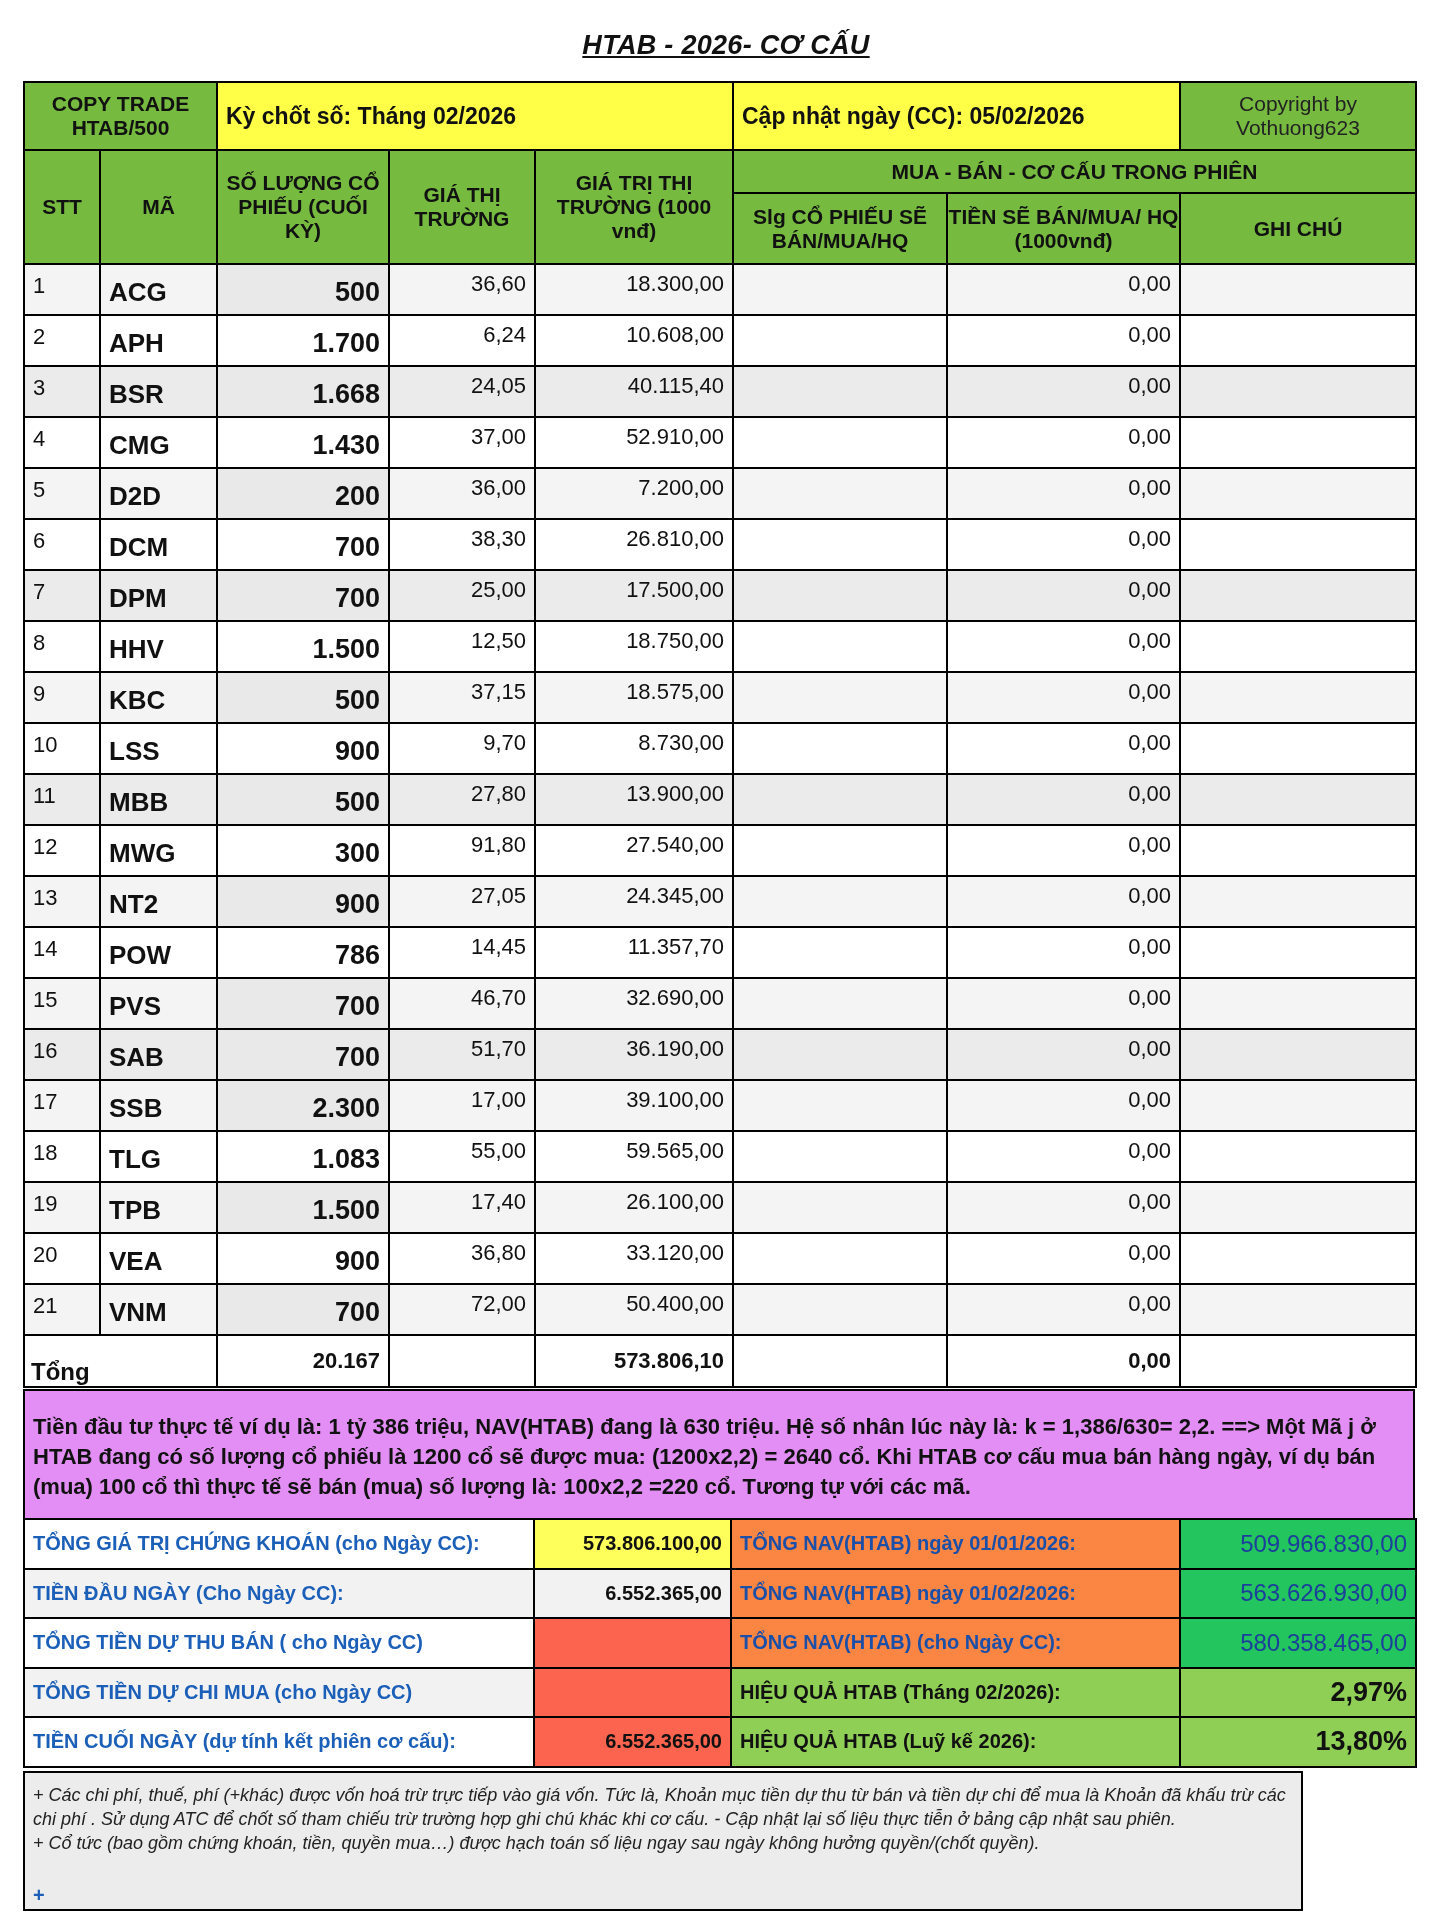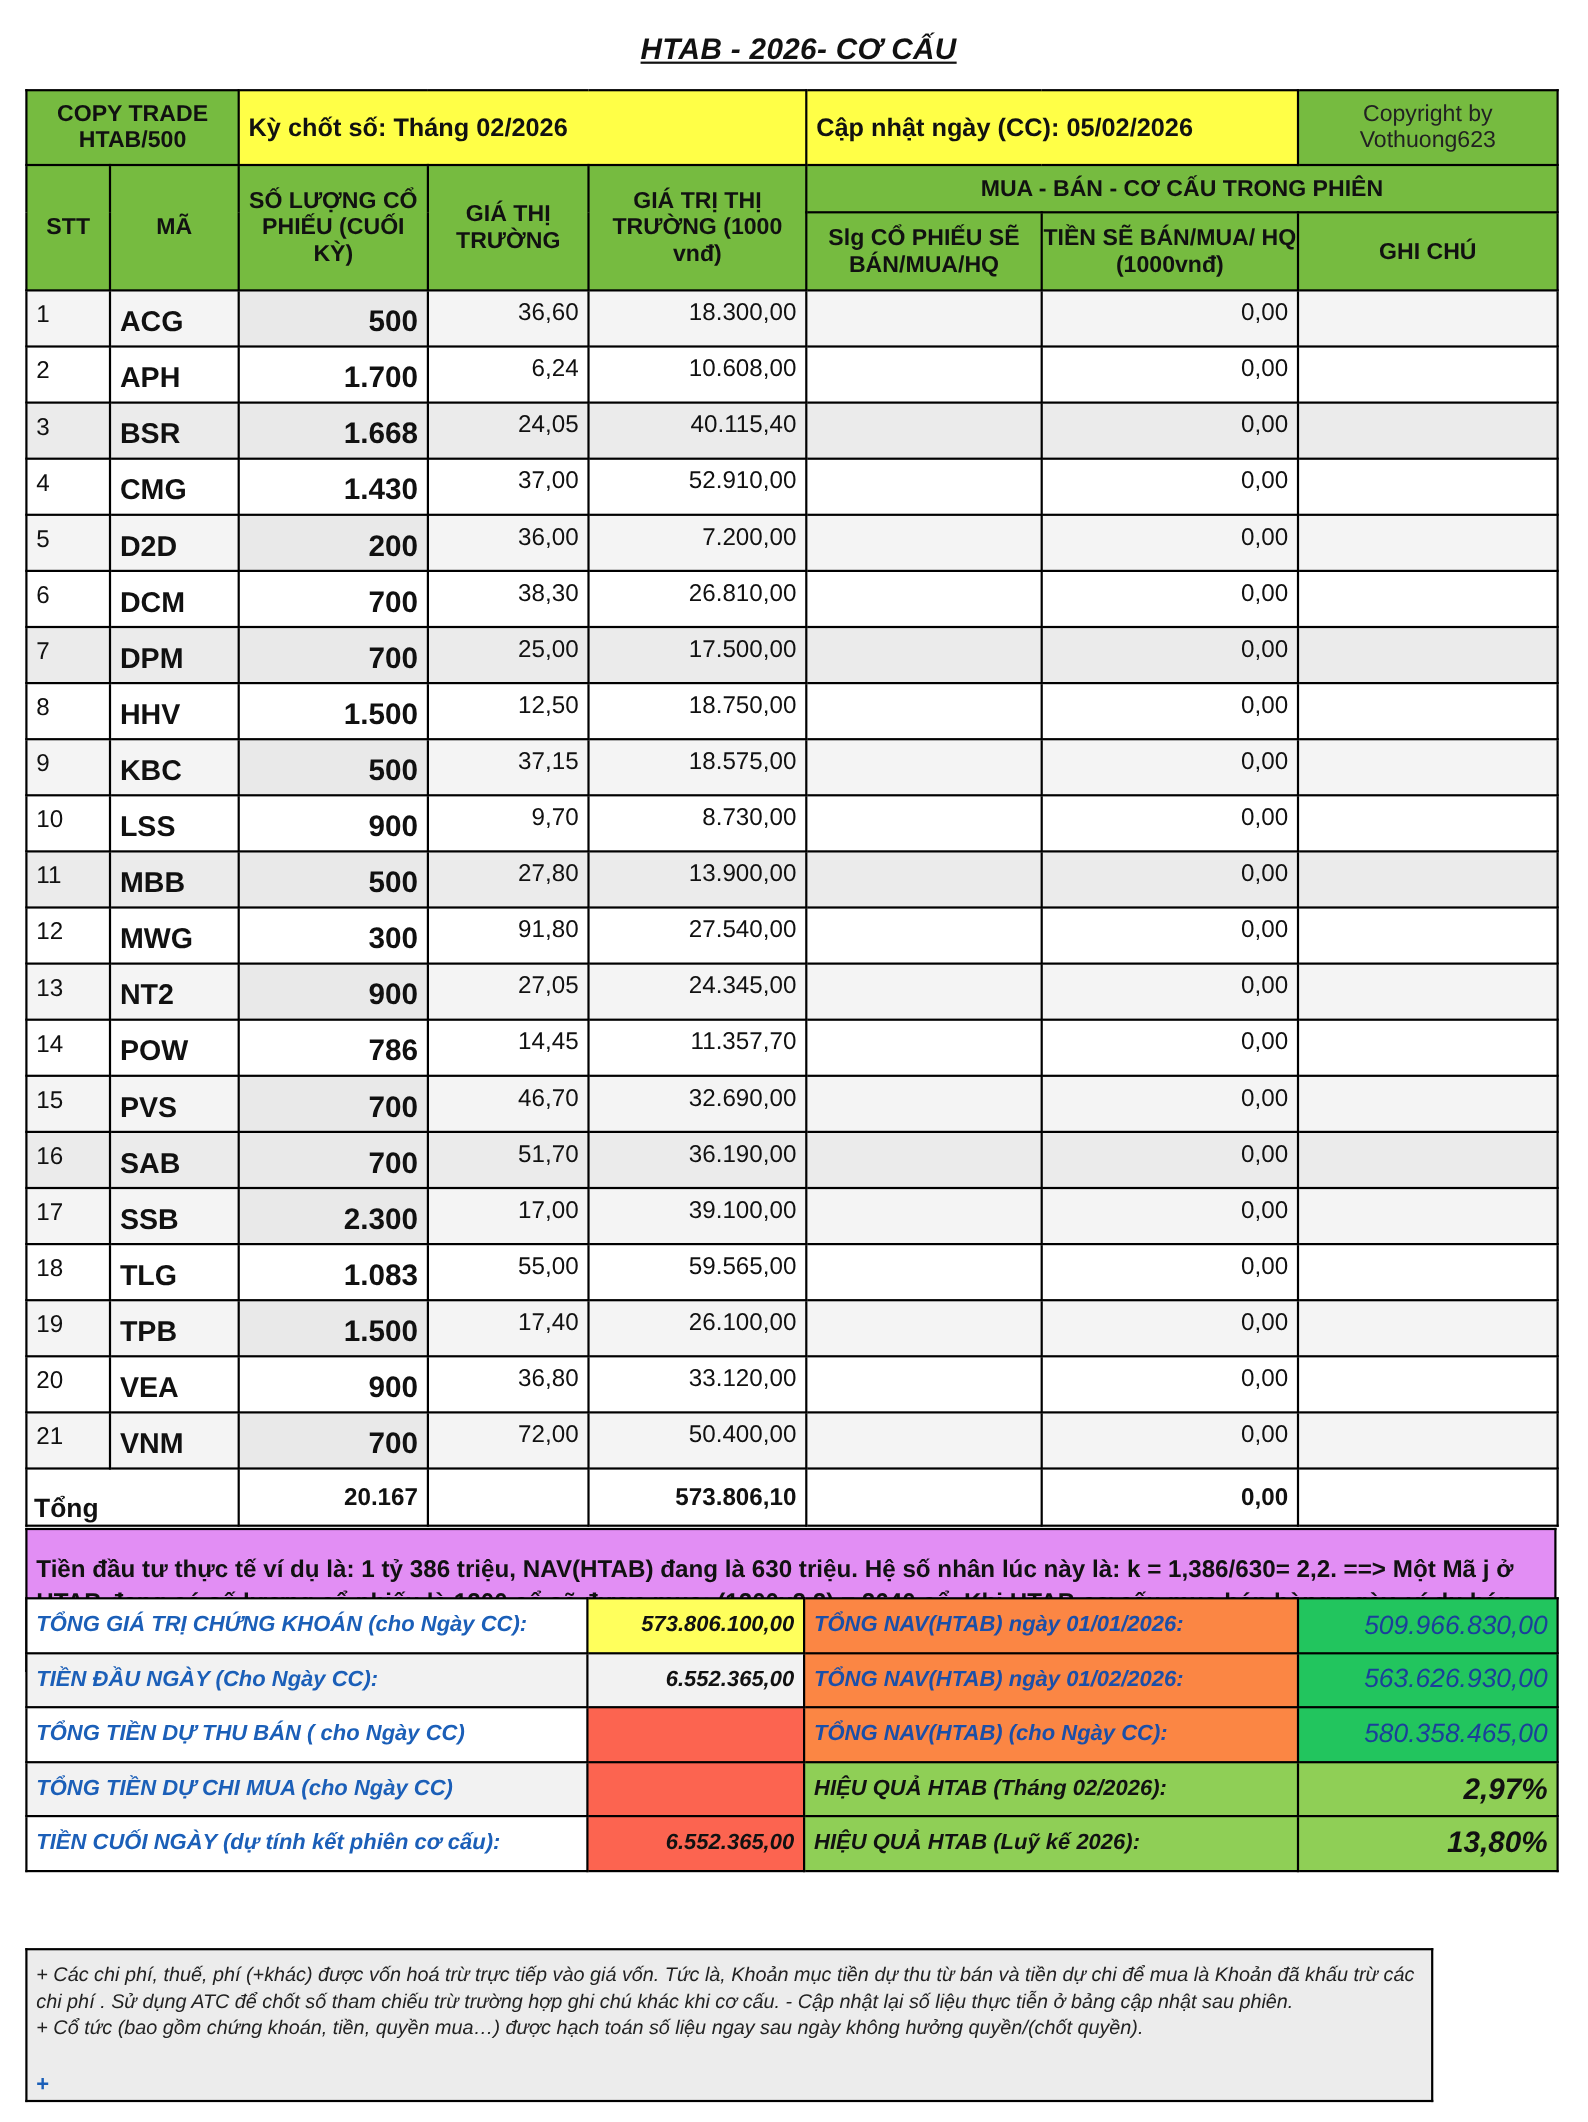--- a/index.html
+++ b/index.html
@@ -24,21 +24,21 @@
   .r-light td { background:#f4f4f4; }
   .r-dark td { background:#ebebeb; }
   .r-light td.c-sl, .r-dark td.c-sl { background:#e9e9e9; }
   .total td { height:52px; background:#fff; font-size:22px; font-weight:bold; vertical-align:middle; }
   .total .t-label { font-size:24px; padding:8px 0 0 6px; vertical-align:bottom; }
   .total .t-num { text-align:right; padding-right:8px; }
 
   #note { top:1389px; width:1392px; }
   #note td { background:#e28ef4; height:129px; font-weight:bold; font-size:22px; line-height:30px; padding:4px 8px 0 8px; vertical-align:middle; }
 
-  #summary { top:1452px; width:1392px;font-style:italic; }
+  #summary { top:1518px; width:1392px; }
   #summary td { height:49.5px; font-size:20px; font-weight:bold; vertical-align:middle; }
   .s-label { color:#1b5fb8; padding-left:8px; background:#fff; }
   .s-label.alt { background:#f2f2f2; }
   .s-val { text-align:right; padding-right:8px; font-size:20px; color:#111; }
   .s-orange { background:#fb8644; color:#1b4fa8; padding-left:8px; }
   .s-orange-val { background:#22c55e; color:#1b3f9a; text-align:right; padding-right:8px; font-size:24px !important; font-weight:normal !important; }
   .s-green { background:#8fcf56; color:#111; padding-left:8px; }
   .s-green-val { background:#8fcf56; text-align:right; padding-right:8px; font-size:27px !important; }
 
   #footer { top:1771px; width:1280px; }

